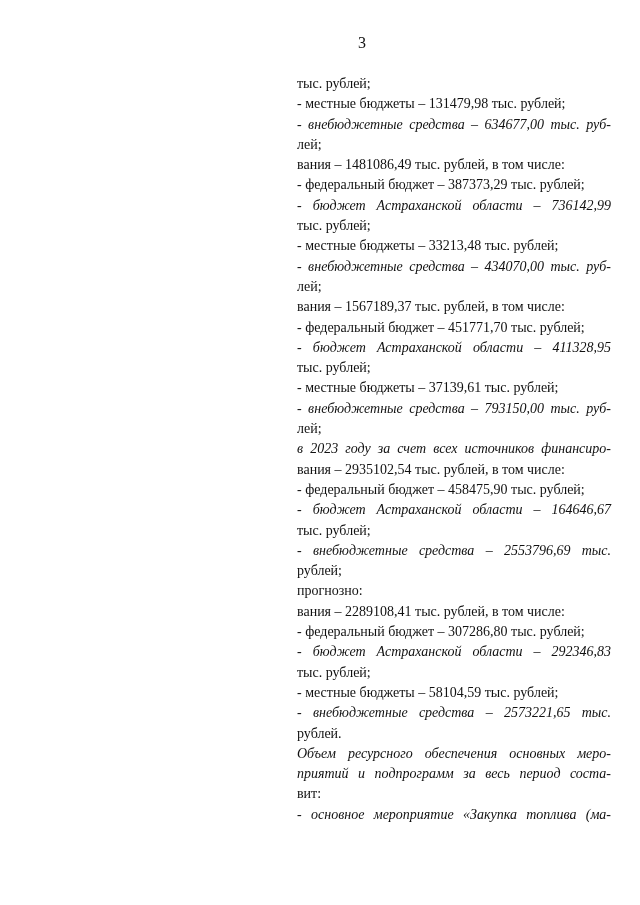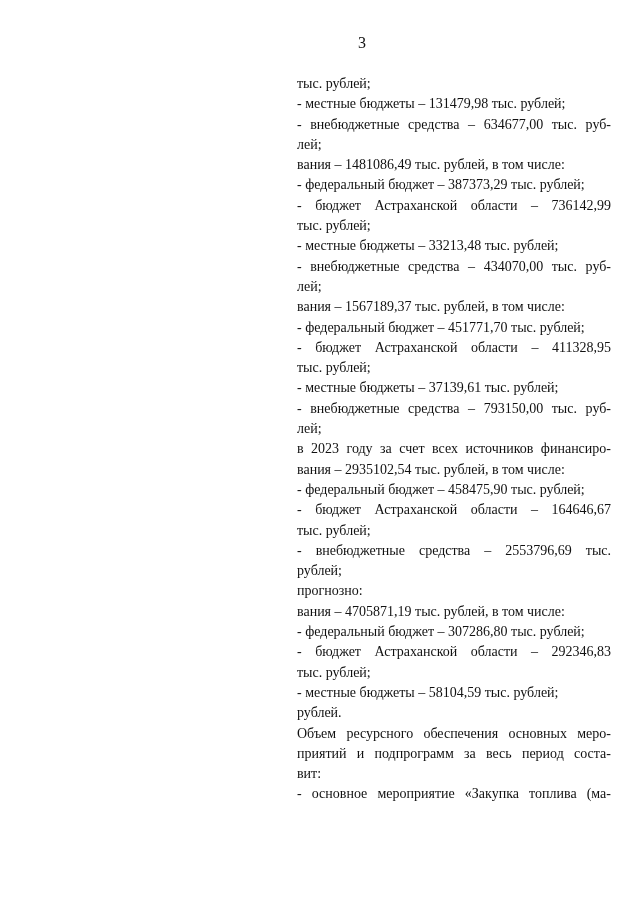--- a/index.html
+++ b/index.html
@@ -7,21 +7,21 @@
   .page-number {
     position: absolute; left: 358px; top: 34px;
     font-family: "Liberation Serif", serif; font-size: 16px; color: #111;
   }
   .text-block {
     position: absolute; left: 297px; top: 74px; width: 314px;
     font-family: "Liberation Serif", serif; font-size: 14px;
     line-height: 20.3px; color: #111;
   }
   .line { white-space: nowrap; display: block; height: 20.3px; }
-  .line.justify { text-align: justify; text-align-last: justify; white-space: normal; }
+  .line.justify { text-align: justify; text-align-last: justify; white-space: normal; font-style: italic; }
 </style>
 </head>
 <body>
 
 <div class="page-number">3</div>
 
 <div class="text-block" id="body-text">
     <span class="line">тыс. рублей;</span>
     <span class="line">- местные бюджеты – 131479,98 тыс. рублей;</span>
     <span class="line justify">- внебюджетные средства – 634677,00 тыс. руб-</span>
@@ -41,23 +41,24 @@
     <span class="line justify">- внебюджетные средства – 793150,00 тыс. руб-</span>
     <span class="line">лей;</span>
     <span class="line justify">в 2023 году за счет всех источников финансиро-</span>
     <span class="line">вания – 2935102,54 тыс. рублей, в том числе:</span>
     <span class="line">- федеральный бюджет – 458475,90 тыс. рублей;</span>
     <span class="line justify">- бюджет Астраханской области – 164646,67</span>
     <span class="line">тыс. рублей;</span>
     <span class="line justify">- внебюджетные средства – 2553796,69 тыс.</span>
     <span class="line">рублей;</span>
     <span class="line">прогнозно:</span>
-    <span class="line">вания – 4705871,19 тыс. рублей, в том числе:</span>
+    <span class="line">вания – 2289108,41 тыс. рублей, в том числе:</span>
     <span class="line">- федеральный бюджет – 307286,80 тыс. рублей;</span>
     <span class="line justify">- бюджет Астраханской области – 292346,83</span>
     <span class="line">тыс. рублей;</span>
     <span class="line">- местные бюджеты – 58104,59 тыс. рублей;</span>
+    <span class="line justify">- внебюджетные средства – 2573221,65 тыс.</span>
     <span class="line">рублей.</span>
     <span class="line justify">Объем ресурсного обеспечения основных меро-</span>
     <span class="line justify">приятий и подпрограмм за весь период соста-</span>
     <span class="line">вит:</span>
     <span class="line justify">- основное мероприятие «Закупка топлива (ма-</span>
   </div>
 
 </body></html>

